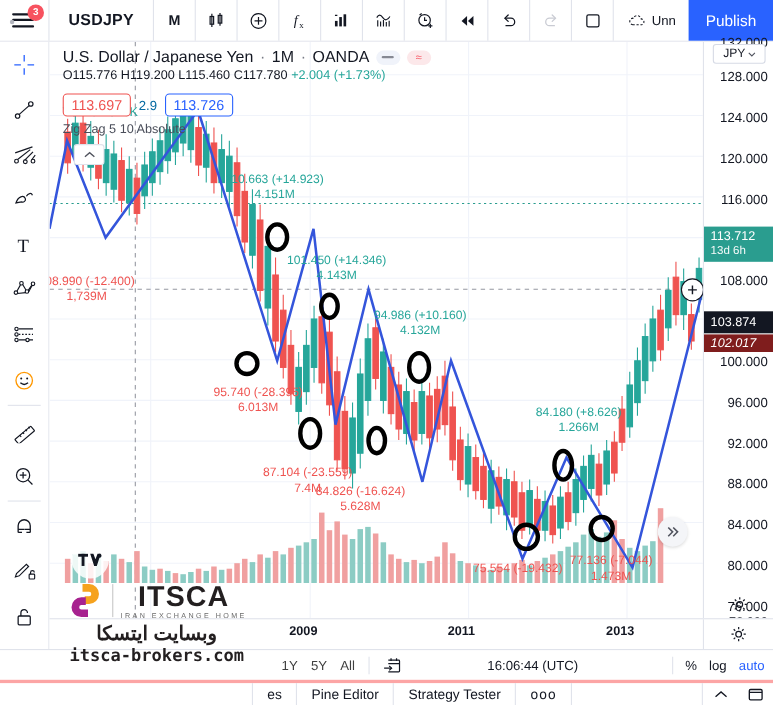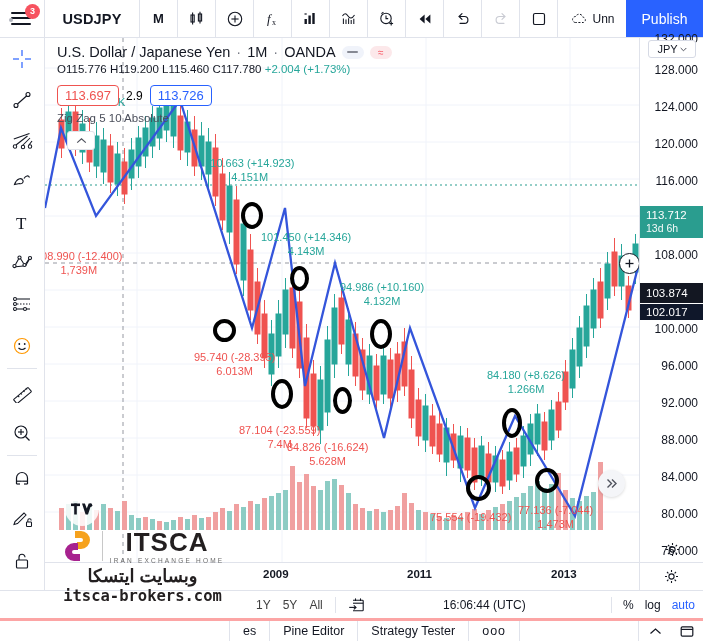--- a/index.html
+++ b/index.html
@@ -44,21 +44,21 @@
     background:#fff; overflow:hidden; }
   .pricescale { position:absolute; left:639px; top:38px; width:64px; height:524px;
     background:#fff; border-left:1px solid #e0e3eb; }
   .timescale { position:absolute; left:45px; top:562px; width:658px; height:28px;
     background:#fff; border-top:1px solid #e0e3eb; }
 
   .pr-label { position:absolute; right:5px; font-size:12px; color:#131722; white-space:nowrap; }
   .pr-cur { position:absolute; left:0; width:64px; padding:2px 15px 2px 6px; font-size:11.5px;
     color:#fff; line-height:1.25; }
   .pr-cur.teal { background:#2a9d8f; }
-  .pr-cur.red { background:#0f172a; }
+  .pr-cur.red { background:#7f1d1d;font-style:italic; }
   .pr-cur.black { background:#131722; }
   .pr-sub { font-size:10.5px; opacity:.95; }
   .jpy-sel { position:absolute; left:8px; top:2px; width:48px; height:18px; border:1px solid #d6dae5;
     border-radius:3px; font-size:11px; color:#131722; display:flex; align-items:center;
     justify-content:center; gap:2px; background:#fff; cursor:pointer; }
   .ps-gear { position:absolute; left:0; bottom:0; width:64px; height:26px; display:flex;
     align-items:center; justify-content:center; color:#131722; cursor:pointer; }
 
   .tm-label { position:absolute; top:5px; font-size:11.5px; font-weight:bold; color:#131722; }
   .tm-gear { position:absolute; right:0; top:0; width:64px; height:27px; border-left:1px solid #e0e3eb;
@@ -75,21 +75,21 @@
   .lg-ohlc { font-size:11.5px; color:#131722; margin-top:3px; white-space:nowrap; }
   .lg-ohlc .up { color:#26a69a; }
   .lg-vol { font-size:11.5px; margin-top:21px; color:#131722; }
   .lg-vol .v { color:#26a69a; }
   .lg-zz { font-size:11.5px; margin-top:4px; color:#4a4e5a; white-space:nowrap; }
 
   .bidask { position:absolute; left:12px; top:47px; display:flex; align-items:center; gap:7px; z-index:8; }
   .ba-box { border:1px solid; border-radius:4px; padding:2px 7px; font-size:13px; background:#fff; }
   .ba-bid { border-color:#ef5350; color:#ef5350; }
   .ba-ask { border-color:#2962ff; color:#2962ff; }
-  .ba-sp { font-size:12px; color:#000000; }
+  .ba-sp { font-size:12px; color:#0369a1; }
 
   .collapse-btn { position:absolute; left:22px; top:93px; width:28px; height:19px; border:1px solid #e0e3eb;
     border-radius:3px; background:#fff; display:flex; align-items:center; justify-content:center;
     z-index:6; cursor:pointer; }
 
   
   .zl { position:absolute; font-size:11px; line-height:1.25; white-space:nowrap; z-index:5; text-align:center; }
   .zl.g { color:#26a69a; } .zl.r { color:#ef5350; }
 
   

